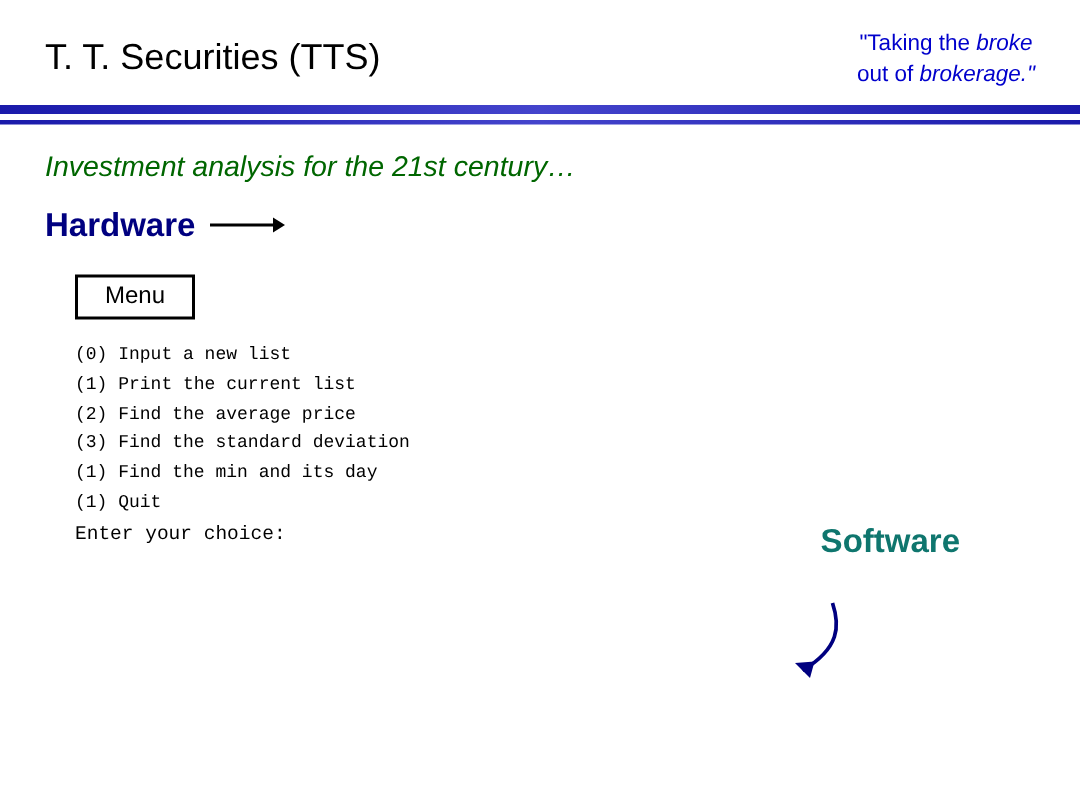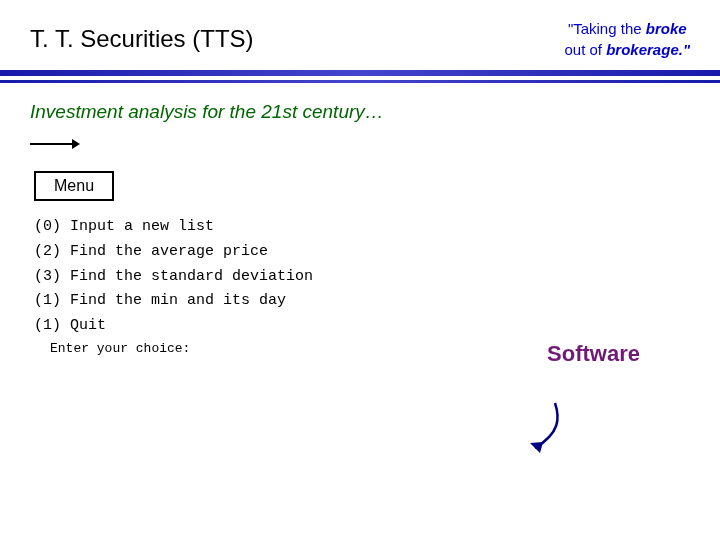--- a/index.html
+++ b/index.html
@@ -29,21 +29,21 @@
 
     .tagline-box {
       text-align: center;
       font-size: 15px;
       color: #0000cc;
       font-family: Arial, sans-serif;
       line-height: 1.4;
     }
 
     .tagline-box .bold-italic {
-      font-weight: bold;
+      font-weight: normal;
       font-style: italic;
     }
 
     .divider-thick {
       height: 6px;
       background: linear-gradient(to right, #1a1aaa, #4444cc, #1a1aaa);
       margin: 0 0 4px 0;
     }
 
     .divider-thin {
@@ -97,38 +97,38 @@
       position: absolute;
       top: 50%;
       right: 0;
       border-left: 8px solid #000000;
       border-top: 5px solid transparent;
       border-bottom: 5px solid transparent;
       transform: translateY(-50%);
     }
 
     .menu-area {
-      padding: 0 34px;
+      padding: 0 50px;
     }
 
     .menu-box {
       display: inline-block;
       border: 2px solid #000000;
       padding: 4px 18px;
       font-size: 16px;
       font-family: Arial, sans-serif;
       font-weight: normal;
       color: #000000;
       background: #ffffff;
       margin-bottom: 14px;
     }
 
     .menu-list {
       font-family: 'Courier New', Courier, monospace;
-      font-size: 15px;
+      font-size: 12px;
       color: #000000;
       line-height: 1.65;
     }
 
     .menu-list .line {
       display: block;
     }
 
     .bottom-row {
       display: flex;
@@ -140,21 +140,21 @@
 
     .enter-choice {
       font-family: 'Courier New', Courier, monospace;
       font-size: 13px;
       color: #000000;
     }
 
     .software-label {
       font-size: 22px;
       font-weight: bold;
-      color: #701a75;
+      color: #0f766e;
       font-family: Arial, sans-serif;
       margin-right: 30px;
       margin-bottom: 10px;
     }
 
     .curved-arrow {
       position: absolute;
       right: 155px;
       bottom: 78px;
     }
@@ -173,27 +173,29 @@
     </div>
   </div>
 </div>
 
 <div class="divider-thick"></div>
 <div class="divider-thin"></div>
 
 <div class="subtitle">Investment analysis for the 21st century…</div>
 
 <div class="hardware-section">
+  <span class="hardware-label">Hardware</span>
   <span class="arrow-right"></span>
 </div>
 
 <div class="menu-area">
   <div class="menu-box">Menu</div>
   <div class="menu-list">
     <span class="line">(0)  Input a new list</span>
+    <span class="line">(1)  Print the current list</span>
     <span class="line">(2)  Find the average price</span>
     <span class="line">(3)  Find the standard deviation</span>
     <span class="line">(1)  Find the min and its day</span>
     <span class="line">(1)  Quit</span>
   </div>
 </div>
 
 <div class="bottom-row">
   <span class="enter-choice">Enter your choice:</span>
   <span class="software-label">Software</span>

